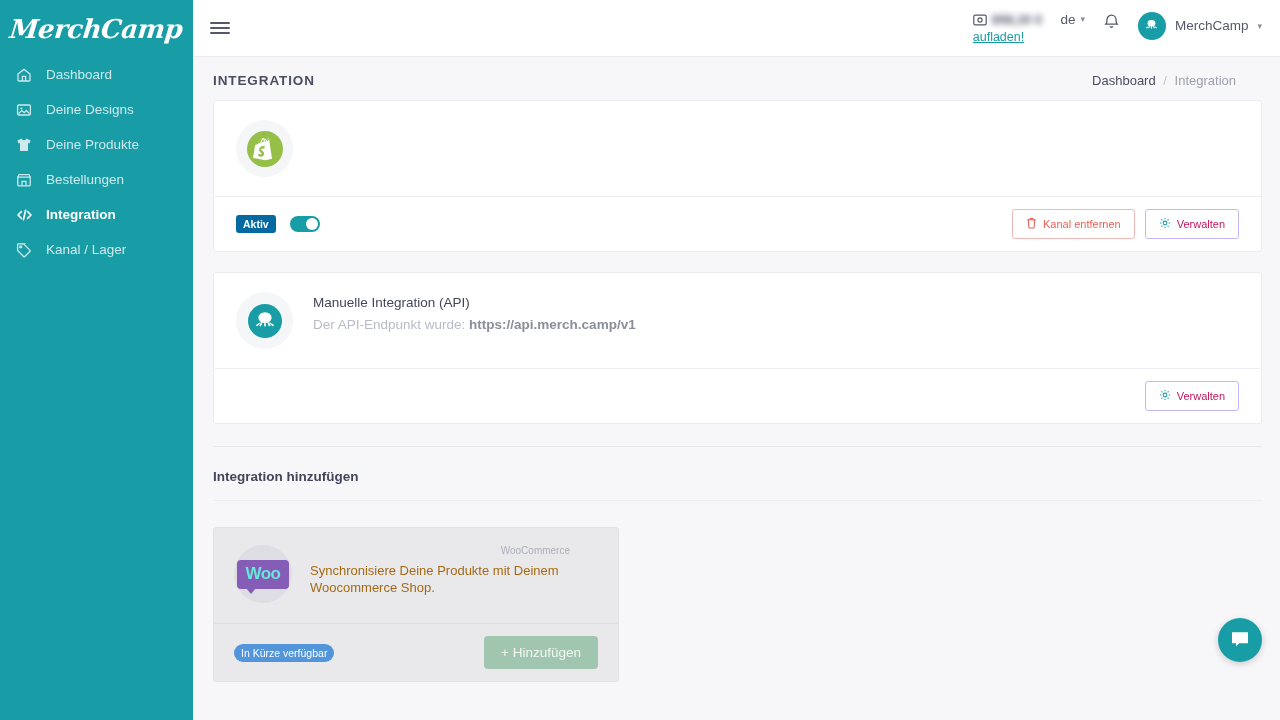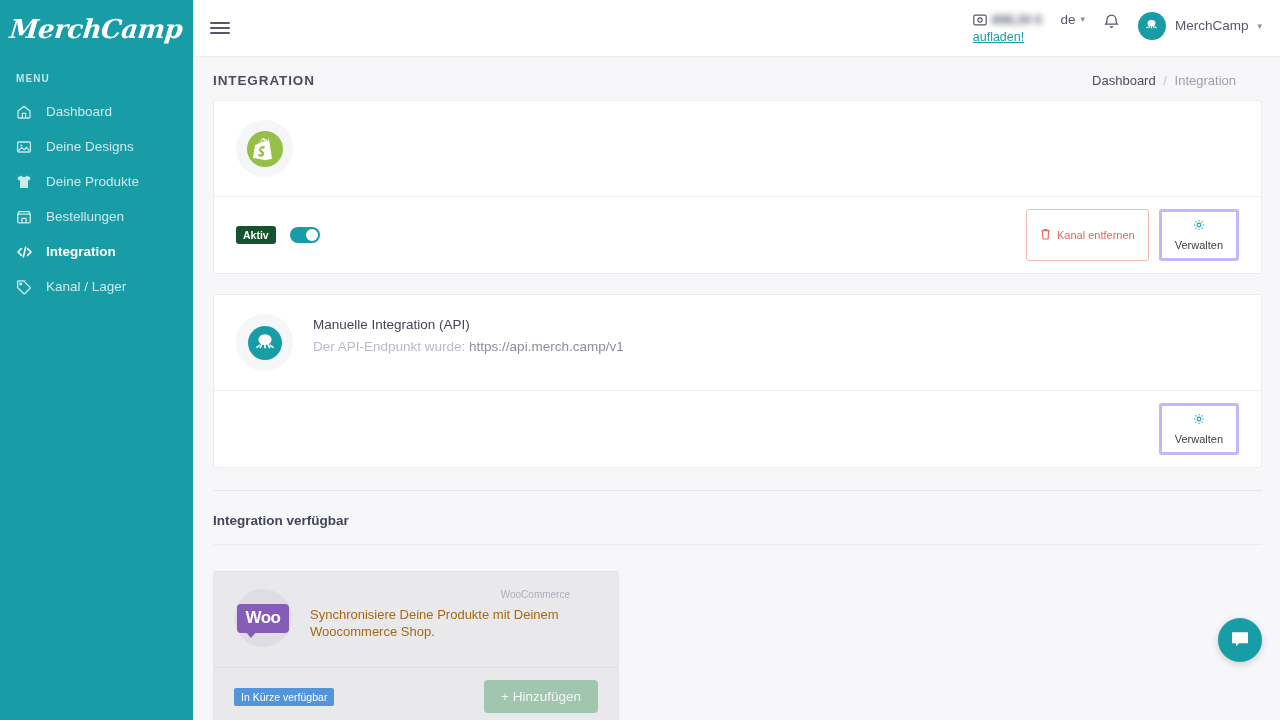--- a/index.html
+++ b/index.html
@@ -122,48 +122,48 @@
   .card-texts { padding-top: 3px; }
   .card-sub-blur {
     font-size: 13.5px; color: #6a6d80;
     filter: blur(3px); user-select: none;
     display: flex; align-items: center; gap: 5px;
     margin-bottom: 17px;
   }
   .card-title-main { font-size: 13.5px; color: #43465a; margin-bottom: 7px; }
   .card-desc { font-size: 13.5px; color: #43465a; font-weight: 600; }
   .card-desc-muted { font-size: 13.5px; color: #b9bbc7; }
-  .card-desc-muted b { color: #8b8e9c; font-weight: 400; margin-top: 22px; }
+  .card-desc-muted b { color: #8b8e9c; font-weight: 700; margin-top: 22px; }
   .card-foot {
     border-top: 1px solid #ededf2;
     padding: 12px 22px;
     display: flex; align-items: center; min-height: 54px;
   }
   .badge-aktiv {
-    background: #14532d; color: #ffffff;
+    background: #0369a1; color: #ffffff;
     font-size: 10.5px; font-weight: 700;
     padding: 3px 7px; border-radius: 3px;
     margin-right: 14px;
   }
   .toggle {
     width: 30px; height: 16px; border-radius: 9px;
     background: #189ca5; position: relative; cursor: pointer;
   }
   .toggle .knob {
     width: 12px; height: 12px; border-radius: 50%;
     background: #ffffff; position: absolute; top: 2px; right: 2px;
   }
   .foot-actions { margin-left: auto; display: flex; gap: 10px; }
   .btn {
     display: inline-flex; align-items: center; gap: 6px;
     font-size: 11px; padding: 7px 13px;
     border-radius: 3px; background: #ffffff; cursor: pointer;
   }
   .btn-danger { color: #e8635a; border: 1px solid #f0b9b5; }
-  .btn-teal { color: #404040; border: 3px solid #c4b5fd; flex-direction: column; }
+  .btn-teal { color: #be185d; border: 1px solid #c4b5fd; }
 
   .hr { height: 1px; background: #e7e7ee; margin: 22px 18px 0 20px; }
 
   .section-title {
     font-size: 13.5px; font-weight: 700; color: #43465a;
     padding: 22px 20px 0 20px;
   }
   .thin-hr { height: 1px; background: #ececf1; margin: 16px 18px 0 20px; }
 
   
@@ -177,38 +177,38 @@
   }
   .store-body { display: flex; padding: 17px 20px 20px 20px; }
   .store-ico {
     width: 58px; height: 58px; border-radius: 50%;
     background: #dcdce2; flex: 0 0 58px;
     display: flex; align-items: center; justify-content: center;
     margin-right: 18px;
   }
   .woo-logo {
     font-family: "Liberation Sans", sans-serif;
-    font-weight: 700; font-size: 17px; color: #ffffff;
+    font-weight: 700; font-size: 17px; color: #5eead4;
     background: #7f54b3; padding: 4px 8px 5px 8px; border-radius: 4px;
     position: relative; letter-spacing: -0.5px;
   }
   .woo-logo:after {
     content: ""; position: absolute; bottom: -5px; left: 9px;
     border-left: 5px solid transparent; border-right: 5px solid transparent;
     border-top: 6px solid #7f54b3;
   }
   .store-name { font-size: 10px; color: #a9abb6; margin-bottom: 6px; text-align: right; }
   .store-desc { font-size: 13px; color: #a16207; line-height: 1.32; max-width: 260px; }
   .store-foot {
     border-top: 1px solid #dddde3;
     padding: 12px 20px; display: flex; align-items: center; min-height: 58px;
   }
   .badge-soon {
     background: #4a90d9; color: #ffffff;
-    font-size: 10.5px; padding: 3px 7px; border-radius: 2px;
+    font-size: 10.5px; padding: 3px 7px; border-radius: 9px;
   }
   .btn-add {
     margin-left: auto;
     background: #9dc4ad; color: #f2f7f4;
     font-size: 13.5px; padding: 9px 17px; border-radius: 4px;
     border: none; cursor: not-allowed;
   }
 
   
   .fab {
@@ -221,21 +221,20 @@
 </style>
 </head>
 <body>
 
 <div class="app">
 
   <aside class="sidebar">
     <div class="logo-wrap">
       <div class="logo">MerchCamp</div>
     </div>
-    <div class="menu-label">MENU</div>
 
     <div class="nav-item">
       <span class="nav-ico">
         <svg width="16" height="16" viewBox="0 0 16 16" fill="none" stroke="currentColor" stroke-width="1.3">
           <path d="M2 7l6-4.6L14 7v6.2a.8.8 0 0 1-.8.8H2.8a.8.8 0 0 1-.8-.8z"></path>
           <path d="M6.4 14V9.4h3.2V14"></path>
         </svg>
       </span>
       <span>Dashboard</span>
     </div>
@@ -430,21 +429,21 @@
               </span>
               <span>Verwalten</span>
             </button>
           </div>
         </div>
       </section>
     </div>
 
     <div class="hr"></div>
 
-    <div class="section-title">Integration verfügbar</div>
+    <div class="section-title">Integration hinzufügen</div>
     <div class="thin-hr"></div>
 
     <div class="grid">
       <div class="store-card">
         <div class="store-body">
           <div class="store-ico">
             <span class="woo-logo">Woo</span>
           </div>
           <div>
             <div class="store-name">WooCommerce</div>

